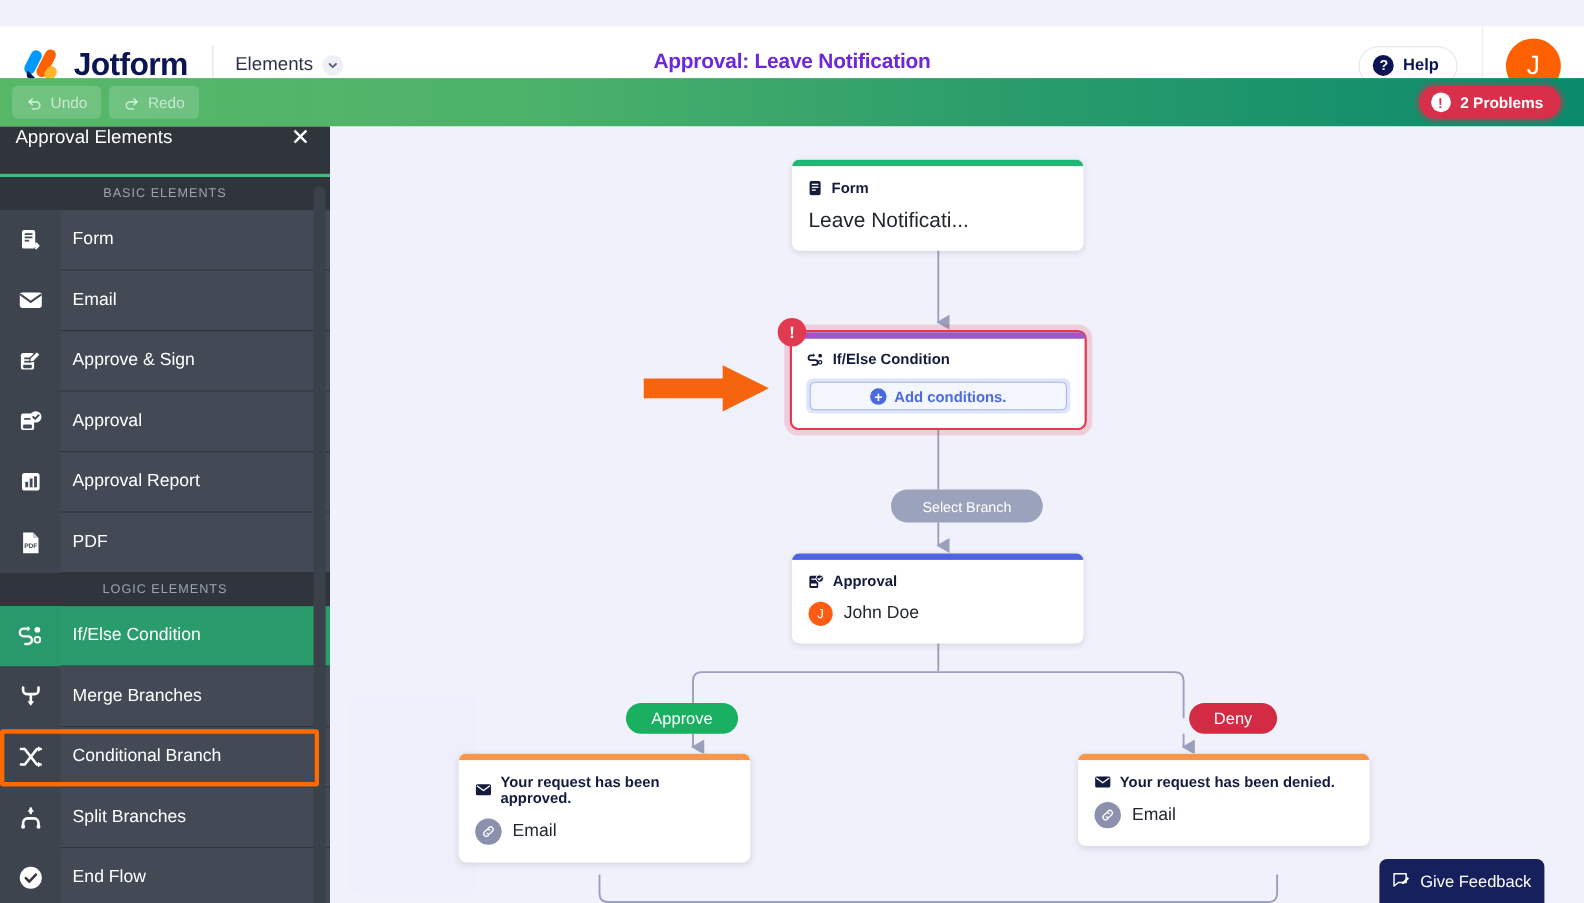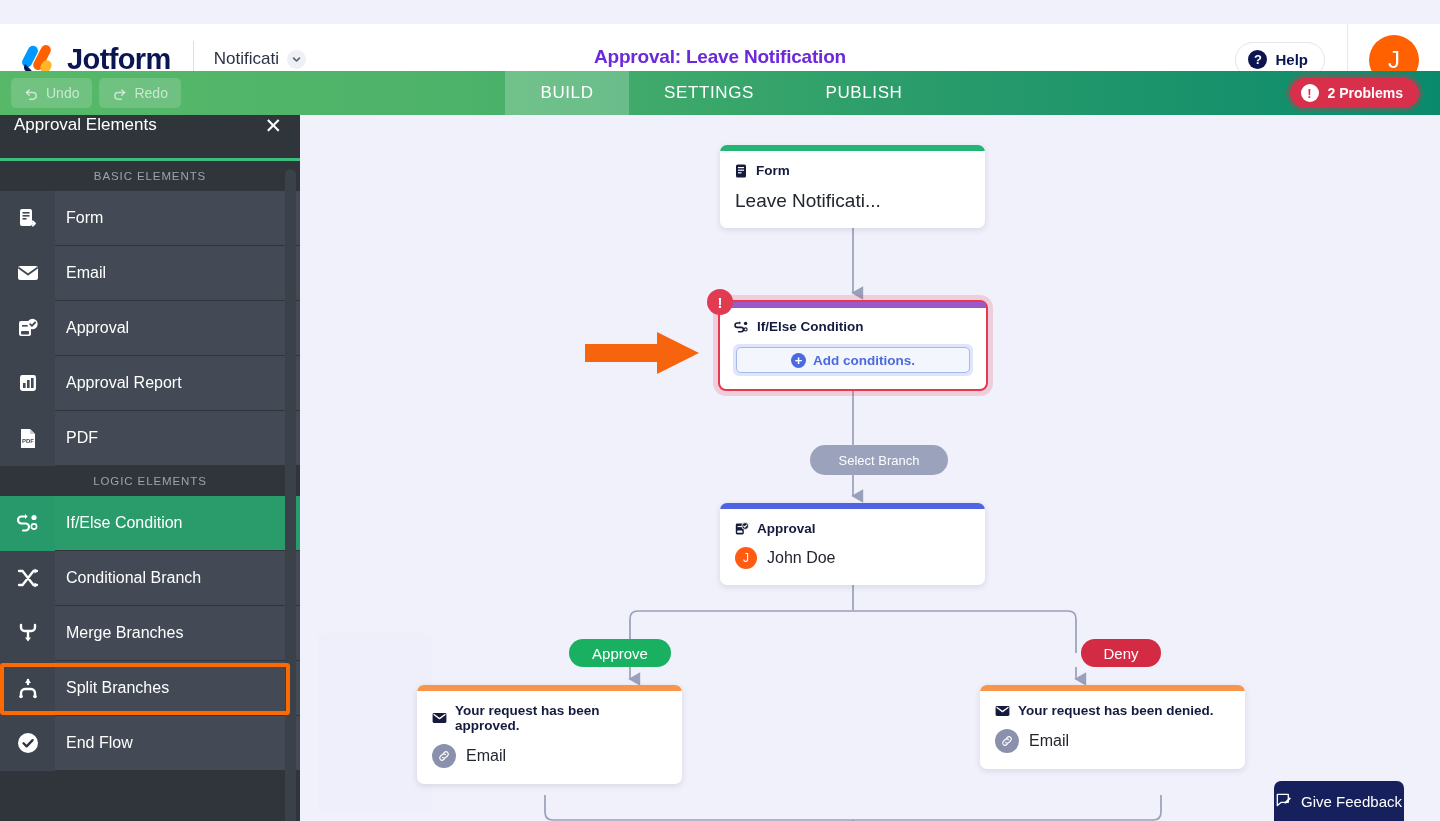--- a/index.html
+++ b/index.html
@@ -543,21 +543,21 @@
   }
 
   
   .feedback {
     position: absolute;
     right: 36px; bottom: 0;
     height: 40px;
     display: flex;
     align-items: center;
     gap: 9px;
-    padding: 0 2px;
+    padding: 0 12px;
     border-radius: 7px 7px 0 0;
     background: #16205c;
     color: #fff;
     font-size: 15px;
     cursor: pointer;
     z-index: 10;
   }
   .feedback svg { display: block; }
 </style>
 </head>
@@ -570,21 +570,21 @@
       <span class="logo-mark">
         <i class="lm-blue"></i>
           <i class="lm-orange"></i>
           <i class="lm-yellow"></i>
           <i class="lm-tri"></i>
       </span>
       <span class="brand-name">Jotform</span>
     </div>
     <div class="hdr-sep"></div>
     <div class="approvals-menu">
-      <span class="am-label">Notificati</span>
+      <span class="am-label">Elements</span>
       <span class="chev">
         <svg width="11" height="11" viewBox="0 0 11 11">
             <path d="M2.6 4.2L5.5 7l2.9-2.8" fill="none" stroke="#5a6378" stroke-width="1.7" stroke-linecap="round" stroke-linejoin="round"></path>
           </svg>
       </span>
     </div>
 
     <div class="doc-title">Approval: Leave Notification</div>
 
     <div class="hdr-right">
@@ -608,25 +608,20 @@
       </div>
       <div class="ur-btn">
         <svg width="15" height="15" viewBox="0 0 16 16">
             <path d="M13 7H6.5a3.5 3.5 0 000 7H10" fill="none" stroke="rgba(255,255,255,.62)" stroke-width="1.6" stroke-linecap="round"></path>
             <path d="M10.4 4.2L13.4 7l-3 2.8" fill="none" stroke="rgba(255,255,255,.62)" stroke-width="1.6" stroke-linecap="round" stroke-linejoin="round"></path>
           </svg>
         <span>Redo</span>
       </div>
     </div>
 
-    <div class="tabs">
-      <div class="tab active" style="width:124px">BUILD</div>
-      <div class="tab" style="width:160px">SETTINGS</div>
-      <div class="tab" style="width:150px">PUBLISH</div>
-    </div>
 
     <div class="problems">
       <span class="bang">!</span>
       <span>2 Problems</span>
     </div>
   </div>
 
   <div class="sidebar">
     <div class="sb-header">
       <span class="sb-title">Approval Elements</span>
@@ -651,20 +646,32 @@
     <div class="sb-item">
       <span class="sb-ico">
         <svg width="24" height="24" viewBox="0 0 24 24">
             <rect x="2" y="5" width="20" height="14" rx="2.2" fill="#fff"></rect>
             <path d="M3 7l9 6.5L21 7" fill="none" stroke="#434a55" stroke-width="1.9" stroke-linecap="round" stroke-linejoin="round"></path>
           </svg>
       </span>
       <span class="sb-label">Email</span>
     </div>
 
+    <div class="sb-item">
+      <span class="sb-ico">
+        <svg width="23" height="23" viewBox="0 0 23 23">
+            <rect x="3" y="4" width="12" height="15" rx="2" fill="#fff"></rect>
+            <rect x="6" y="8" width="6" height="1.6" fill="#434a55"></rect>
+            <rect x="6" y="11" width="6" height="1.6" fill="#434a55"></rect>
+            <rect x="5" y="14.5" width="8" height="3.2" rx="1" fill="#434a55"></rect>
+            <path d="M17.5 2.5l3 3-6 6-3.6.6.6-3.6z" fill="#fff" stroke="#434a55" stroke-width="1.1" stroke-linejoin="round"></path>
+          </svg>
+      </span>
+      <span class="sb-label">Approve &amp; Sign</span>
+    </div>
 
     <div class="sb-item">
       <span class="sb-ico">
         <svg width="23" height="23" viewBox="0 0 23 23">
             <rect x="3" y="4" width="12" height="15" rx="2" fill="#fff"></rect>
             <rect x="6" y="8" width="6" height="1.6" fill="#434a55"></rect>
             <rect x="5" y="14" width="8" height="3.6" rx="1" fill="#434a55"></rect>
             <circle cx="16.5" cy="7" r="5.2" fill="#fff"></circle>
             <path d="M14.2 7.1l1.7 1.7 3.2-3.3" fill="none" stroke="#434a55" stroke-width="1.8" stroke-linecap="round" stroke-linejoin="round"></path>
           </svg>
@@ -704,37 +711,37 @@
             <path d="M10 2l2.6 2.5L10 7z" fill="#fff"></path>
             <circle cx="19" cy="5.5" r="2.6" fill="#fff"></circle>
             <circle cx="19" cy="14.5" r="2.6" fill="none" stroke="#fff" stroke-width="1.6"></circle>
           </svg>
       </span>
       <span class="sb-label">If/Else Condition</span>
     </div>
 
     <div class="sb-item">
       <span class="sb-ico">
+        <svg width="22" height="22" viewBox="0 0 22 22">
+            <path d="M4 3v2.5c0 2 1.6 3.5 3.5 3.5h7c1.9 0 3.5-1.5 3.5-3.5V3M11 9v8" fill="none" stroke="#fff" stroke-width="2.4" stroke-linecap="round"></path>
+            <path d="M8 15.5l3 4 3-4z" fill="#fff"></path>
+          </svg>
+      </span>
+      <span class="sb-label">Merge Branches</span>
+    </div>
+
+    <div class="sb-item">
+      <span class="sb-ico">
         <svg width="24" height="22" viewBox="0 0 24 22">
             <path d="M3 4h3.5l11 14H21M3 18h3.5l11-14H21" fill="none" stroke="#fff" stroke-width="2.3" stroke-linecap="round"></path>
             <path d="M18.5 1.5L22 4l-3.5 2.5z" fill="#fff"></path>
             <path d="M18.5 15.5L22 18l-3.5 2.5z" fill="#fff"></path>
           </svg>
       </span>
       <span class="sb-label">Conditional Branch</span>
-    </div>
-
-    <div class="sb-item">
-      <span class="sb-ico">
-        <svg width="22" height="22" viewBox="0 0 22 22">
-            <path d="M4 3v2.5c0 2 1.6 3.5 3.5 3.5h7c1.9 0 3.5-1.5 3.5-3.5V3M11 9v8" fill="none" stroke="#fff" stroke-width="2.4" stroke-linecap="round"></path>
-            <path d="M8 15.5l3 4 3-4z" fill="#fff"></path>
-          </svg>
-      </span>
-      <span class="sb-label">Merge Branches</span>
     </div>
 
     <div class="sb-item">
       <span class="sb-ico">
         <svg width="22" height="22" viewBox="0 0 22 22">
             <path d="M11 3v4M4 19v-2.5C4 14 5.8 12 8 12h6c2.2 0 4 2 4 4.5V19" fill="none" stroke="#fff" stroke-width="2.4" stroke-linecap="round"></path>
             <path d="M8 6l3-4 3 4z" fill="#fff"></path>
             <circle cx="4" cy="19.5" r="1.8" fill="#fff"></circle>
             <circle cx="18" cy="19.5" r="1.8" fill="#fff"></circle>
           </svg>

